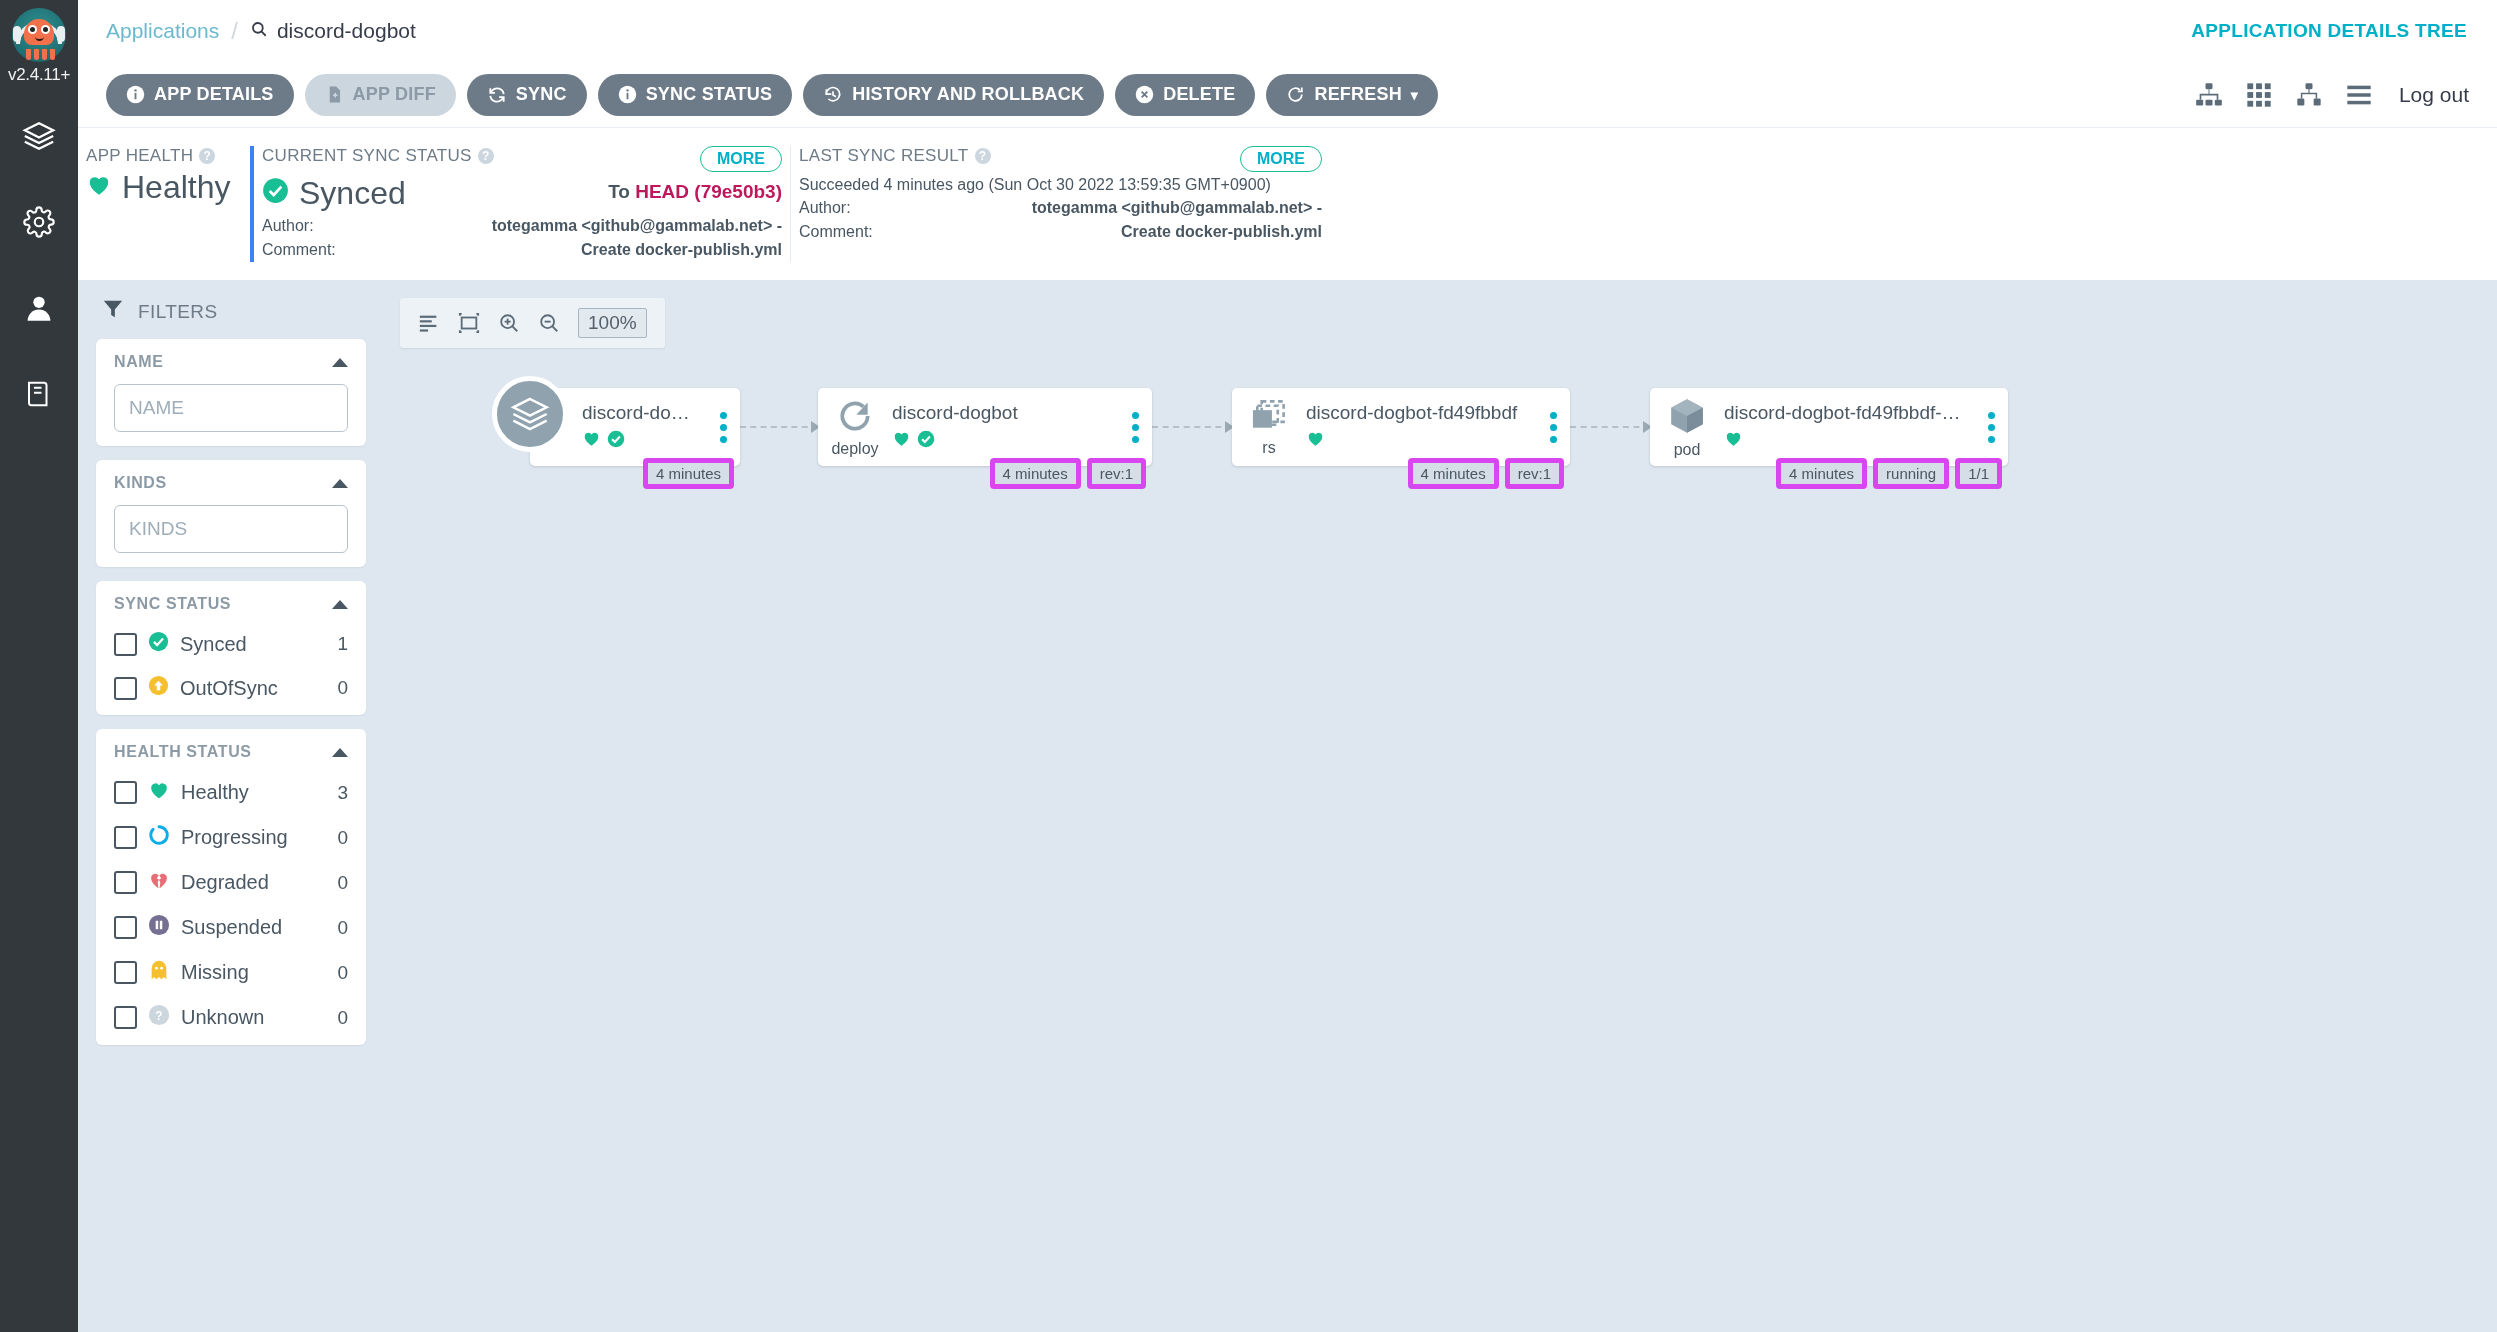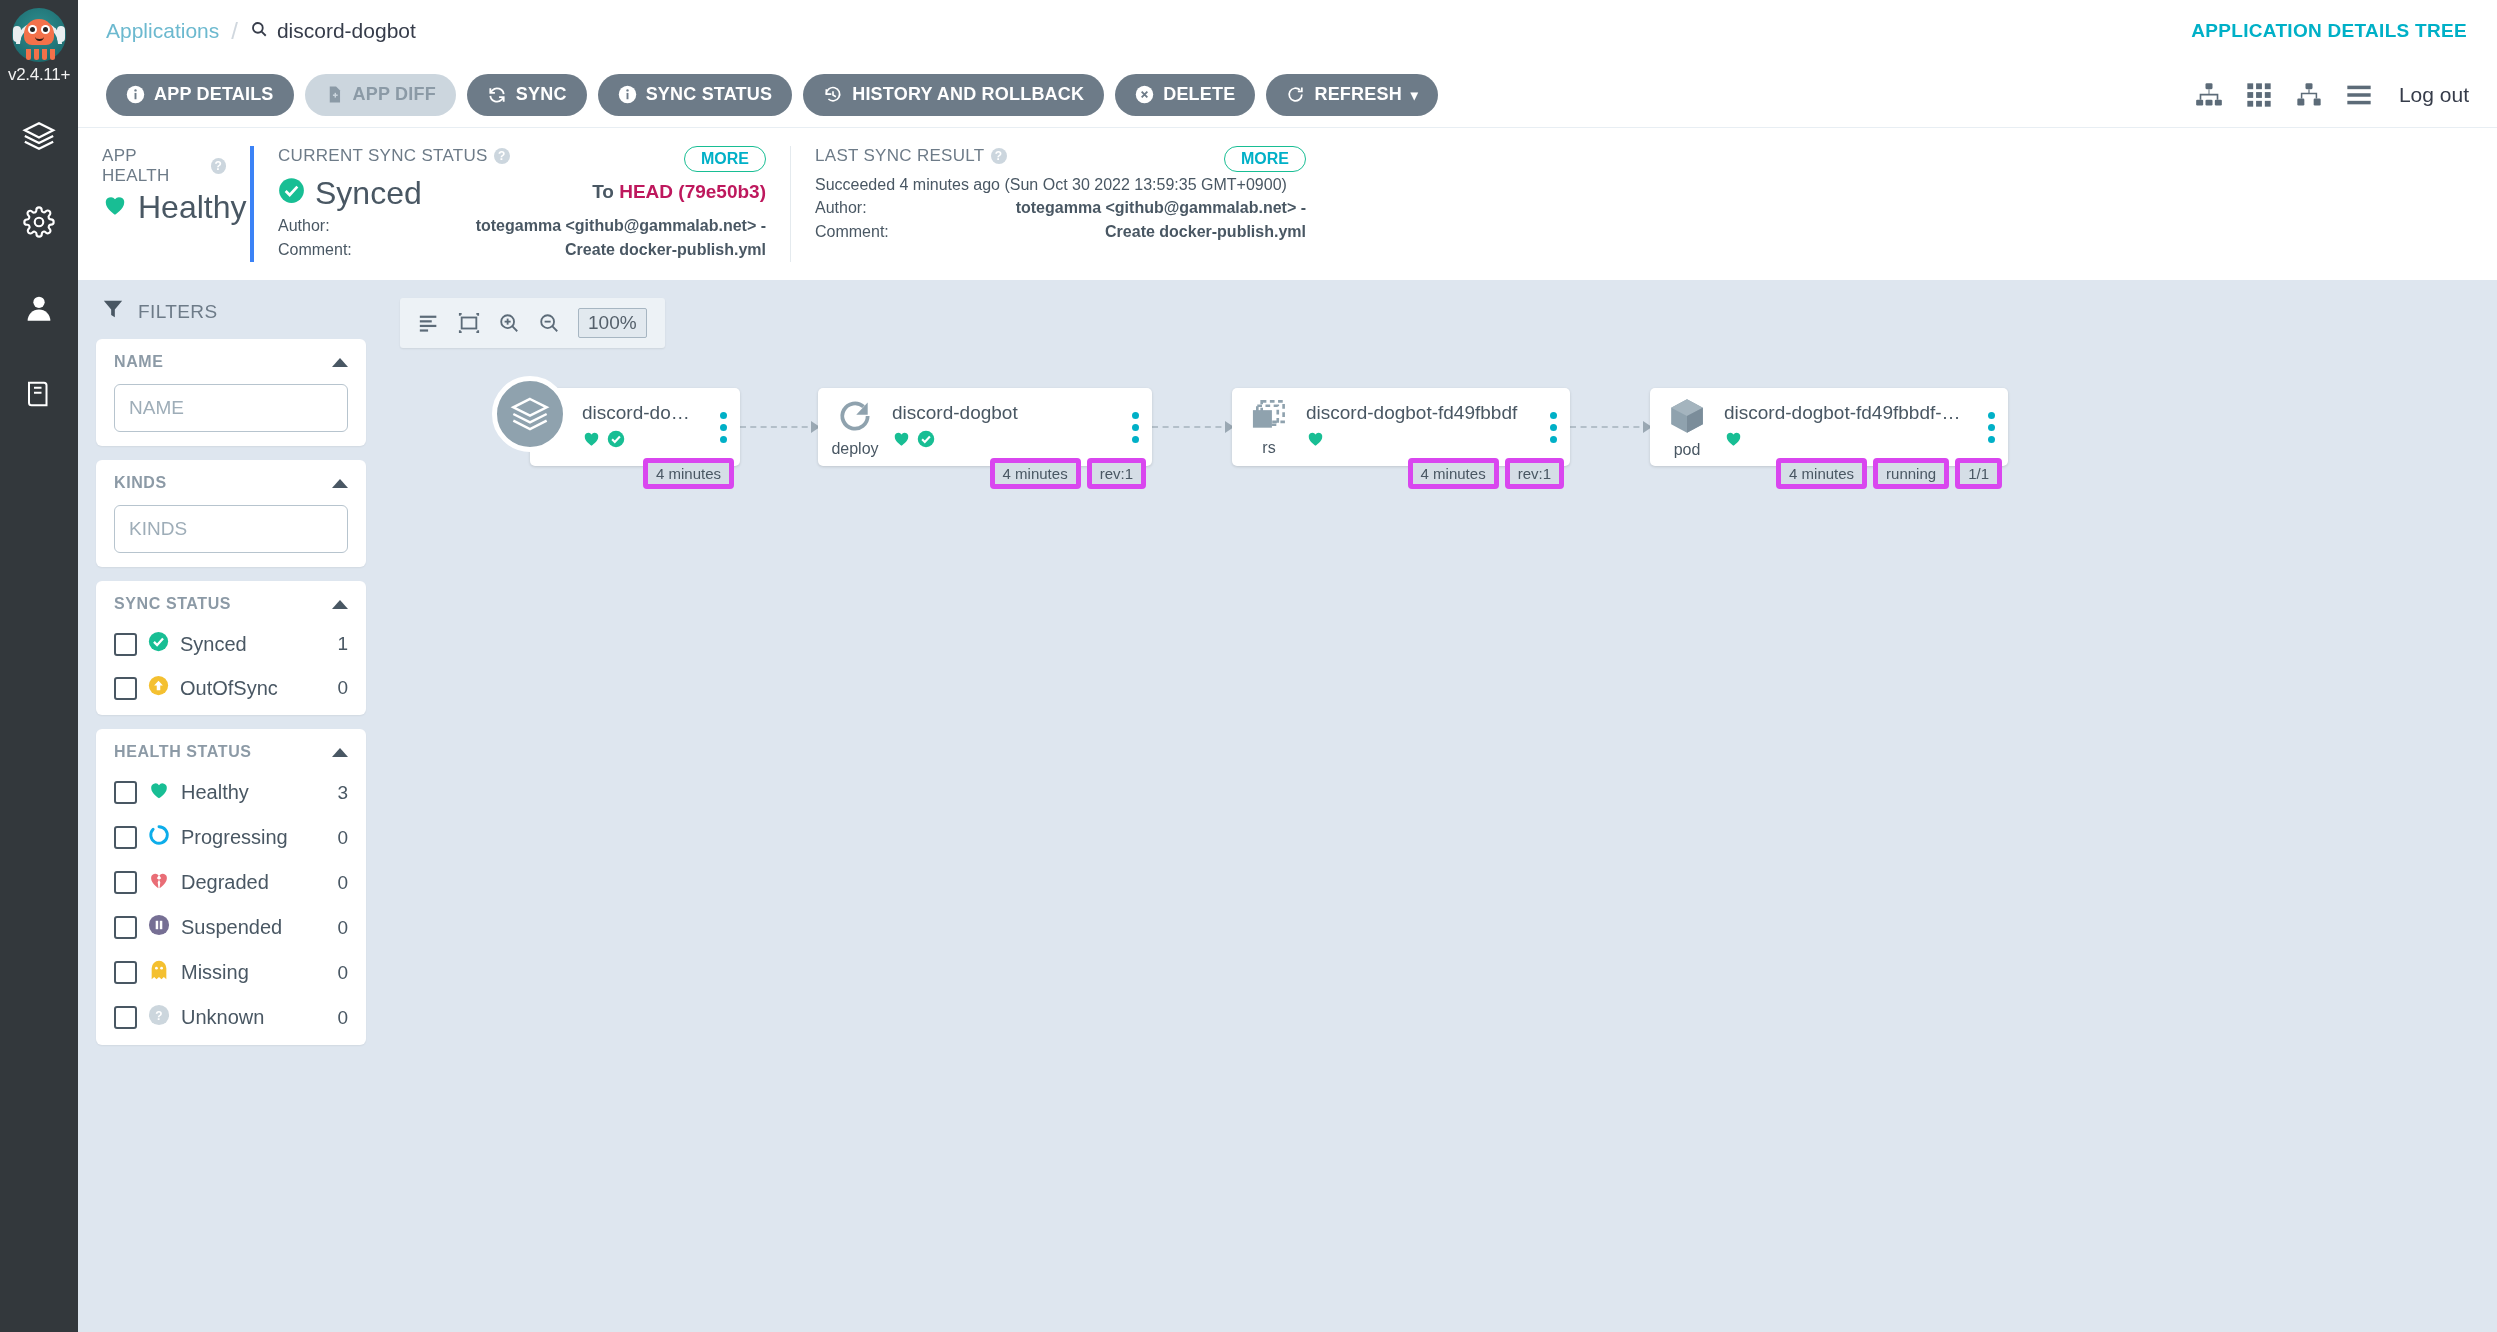--- a/index.html
+++ b/index.html
@@ -74,21 +74,21 @@
   .btn .ic { display:inline-flex; align-items:center; }
   .toolbar-right { margin-left:auto; display:flex; align-items:center; gap:22px; }
   .tool-ic { cursor:pointer; display:flex; align-items:center; }
   .logout { color:#363c4a; font-size:21px; cursor:pointer; margin-left:4px; }
 
   
   .status {
     background:#fff; display:flex; padding: 18px 0 18px 0; flex:0 0 auto;
     min-height: 116px;
   }
-  .st-col { padding: 0 24px; }
+  .st-col { padding: 0 8px; }
   .st-col.health { width: 172px; }
   .st-col.sync   { width: 540px; border-left:4px solid #3b82f6; }
   .st-col.last   { width: 540px; border-left:1px solid #e4eaee; }
   .st-head { font-size:17px; color:#6d7b88; letter-spacing:0.3px; display:flex; align-items:center; gap:6px; }
   .qmark {
     width:16px; height:16px; border-radius:50%; background:#ccd6de; color:#fff;
     font-size:12px; font-weight:700; display:inline-flex; align-items:center; justify-content:center;
   }
   .st-val { display:flex; align-items:center; gap:10px; font-size:32px; color:#495763; margin-top:3px; }
   .st-val.ok { color:#18be94; }

